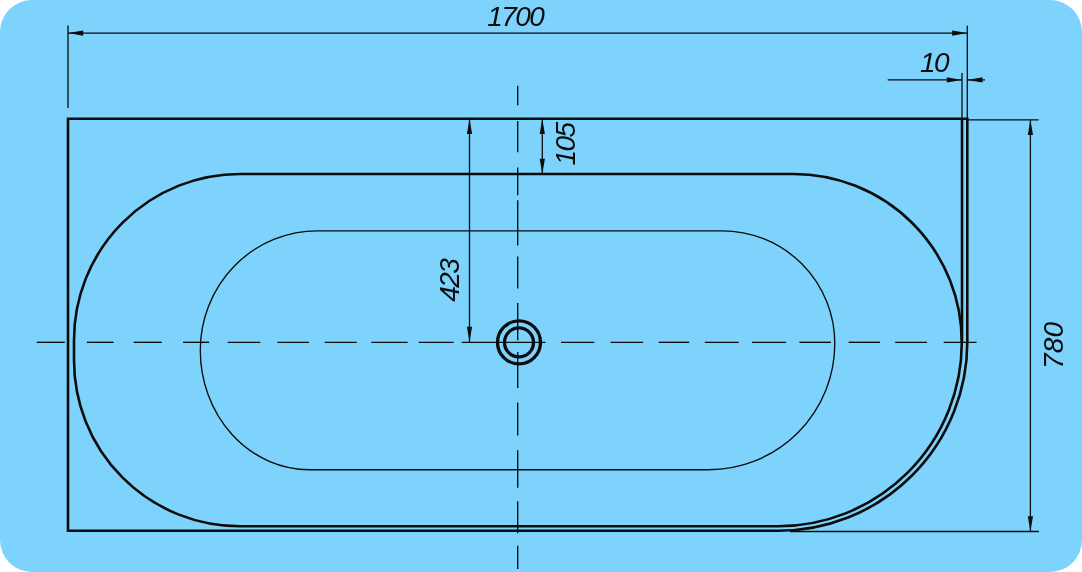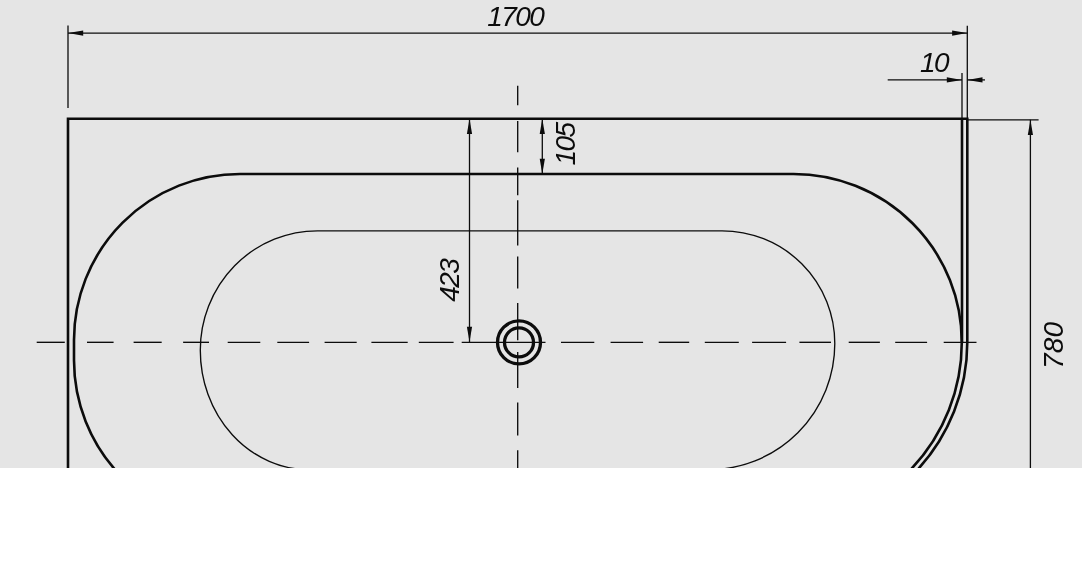--- a/index.html
+++ b/index.html
@@ -1,16 +1,16 @@
 <!DOCTYPE html>
 <html><head>
 <meta charset="utf-8">
 <style>
   html,body{margin:0;padding:0;background:#fff;}
-  .wrap{width:1082px;height:468px;position:relative;overflow:hidden;background:#e5e5e5;}
+  .wrap{width:1082px;height:572px;position:relative;overflow:hidden;background:#7dd3fc;border-radius:32px;}
   svg text{font-family:"Liberation Sans",sans-serif;font-style:italic;font-size:28px;fill:#0c0c0c;letter-spacing:-1.6px;}
 </style>
 </head>
 <body>
 <div class="wrap">
 <svg width="1082" height="572" viewBox="0 0 1082 572">
   <g fill="none" stroke="#0c0c0c" stroke-linecap="butt">
 
     <path d="M 68,118.8 H 967.3 V 342 A 188.8 188.8 0 0 1 778.5,530.8 H 68 Z" stroke-width="2.6"></path>
 

